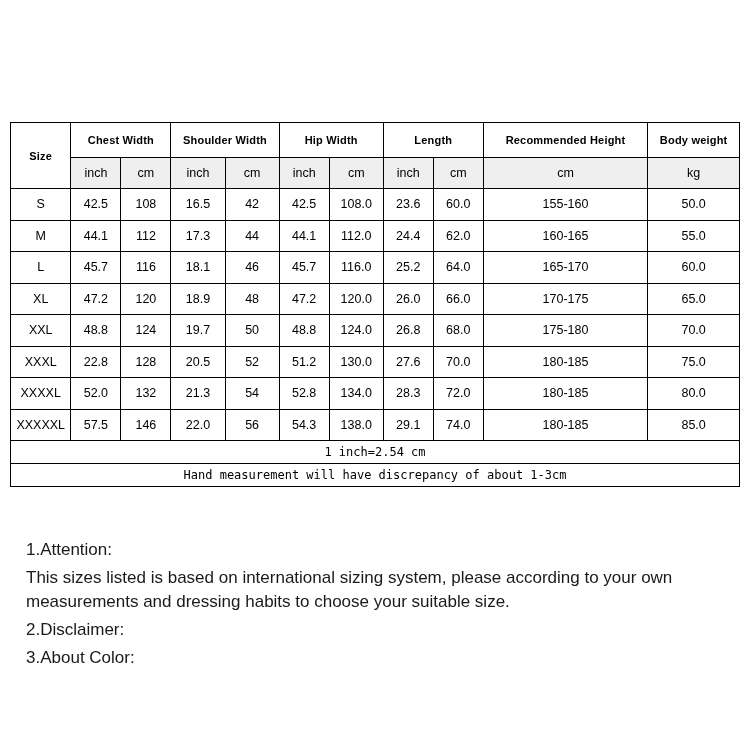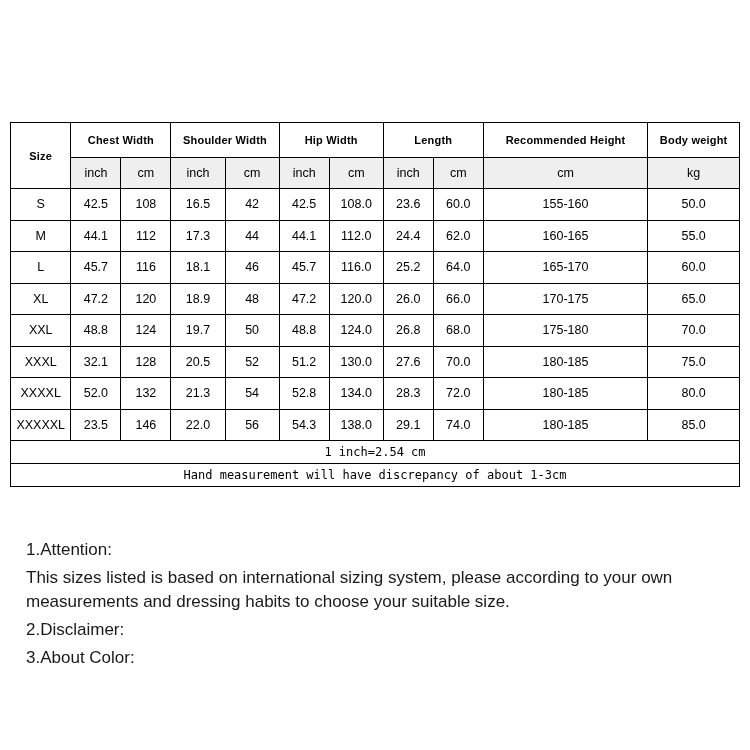--- a/index.html
+++ b/index.html
@@ -196,21 +196,21 @@
           <td>50</td>
           <td>48.8</td>
           <td>124.0</td>
           <td>26.8</td>
           <td>68.0</td>
           <td>175-180</td>
           <td>70.0</td>
         </tr>
         <tr class="data-row">
           <td class="size-cell">XXXL</td>
-          <td>32.1</td>
+          <td>22.8</td>
           <td>128</td>
           <td>20.5</td>
           <td>52</td>
           <td>51.2</td>
           <td>130.0</td>
           <td>27.6</td>
           <td>70.0</td>
           <td>180-185</td>
           <td>75.0</td>
         </tr>
@@ -222,21 +222,21 @@
           <td>54</td>
           <td>52.8</td>
           <td>134.0</td>
           <td>28.3</td>
           <td>72.0</td>
           <td>180-185</td>
           <td>80.0</td>
         </tr>
         <tr class="data-row">
           <td class="size-cell">XXXXXL</td>
-          <td>23.5</td>
+          <td>57.5</td>
           <td>146</td>
           <td>22.0</td>
           <td>56</td>
           <td>54.3</td>
           <td>138.0</td>
           <td>29.1</td>
           <td>74.0</td>
           <td>180-185</td>
           <td>85.0</td>
         </tr>

